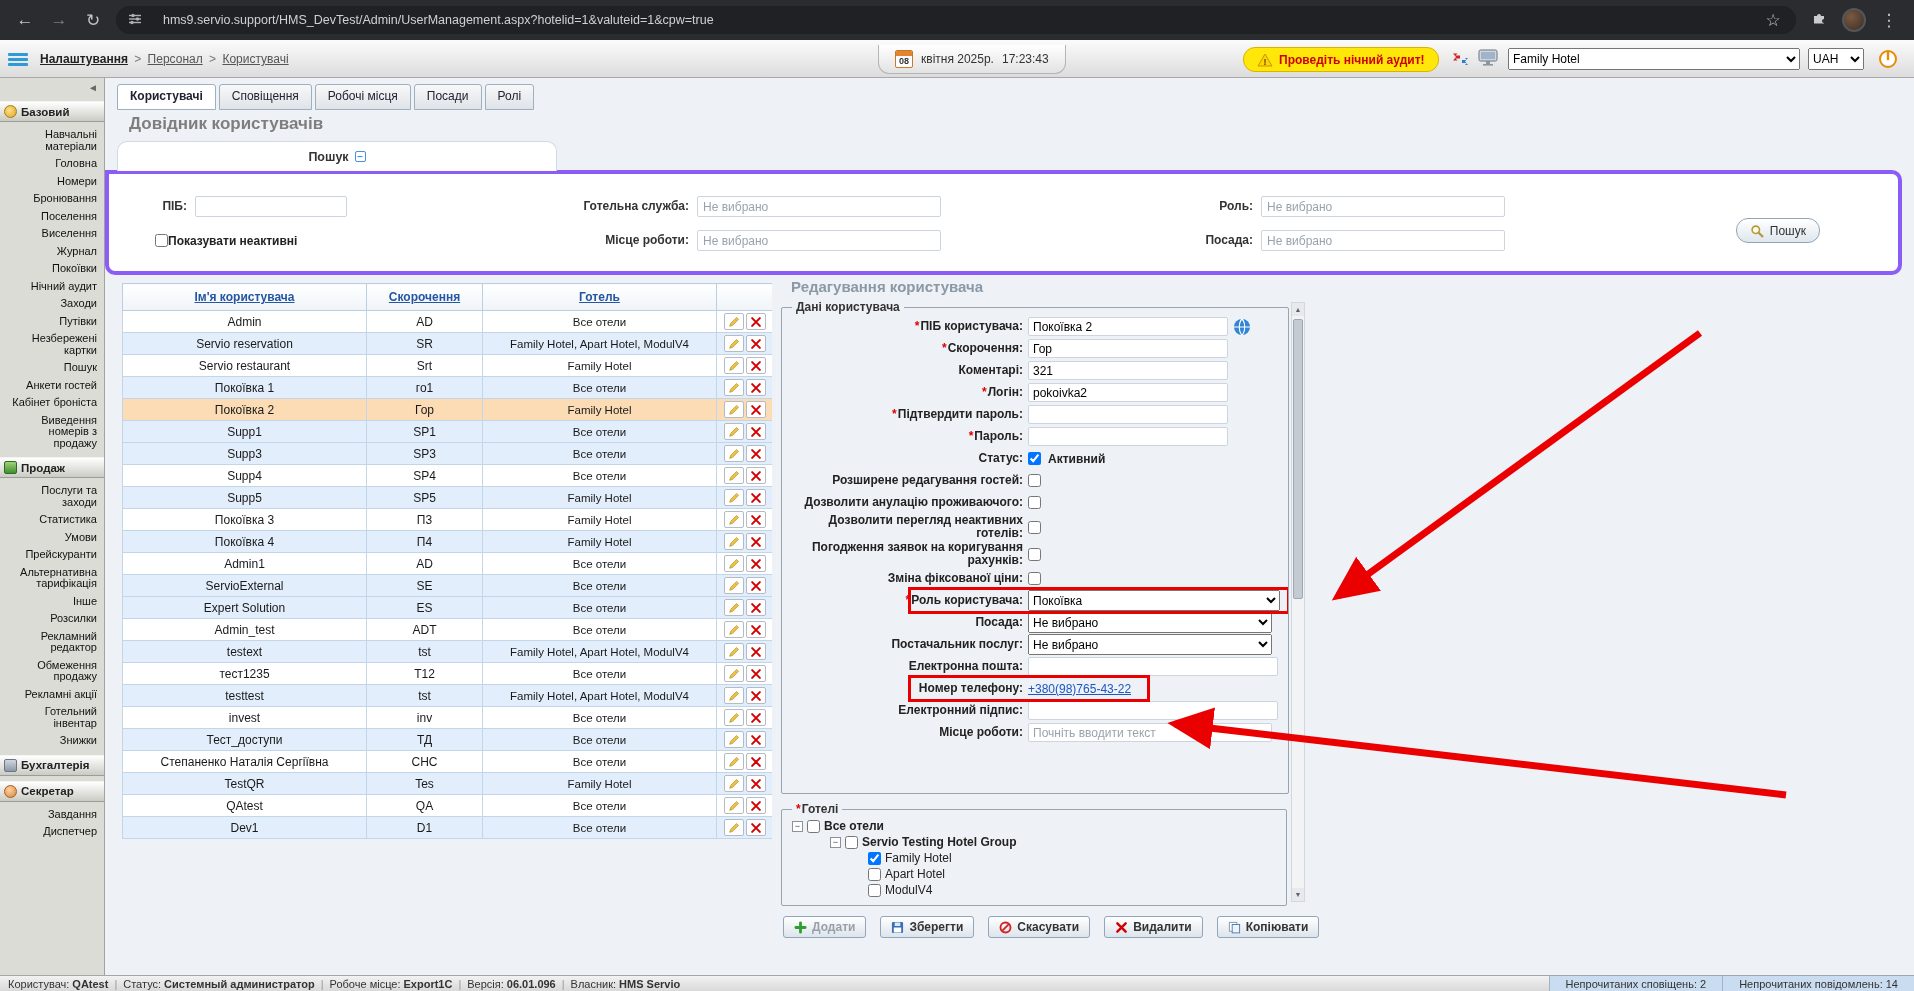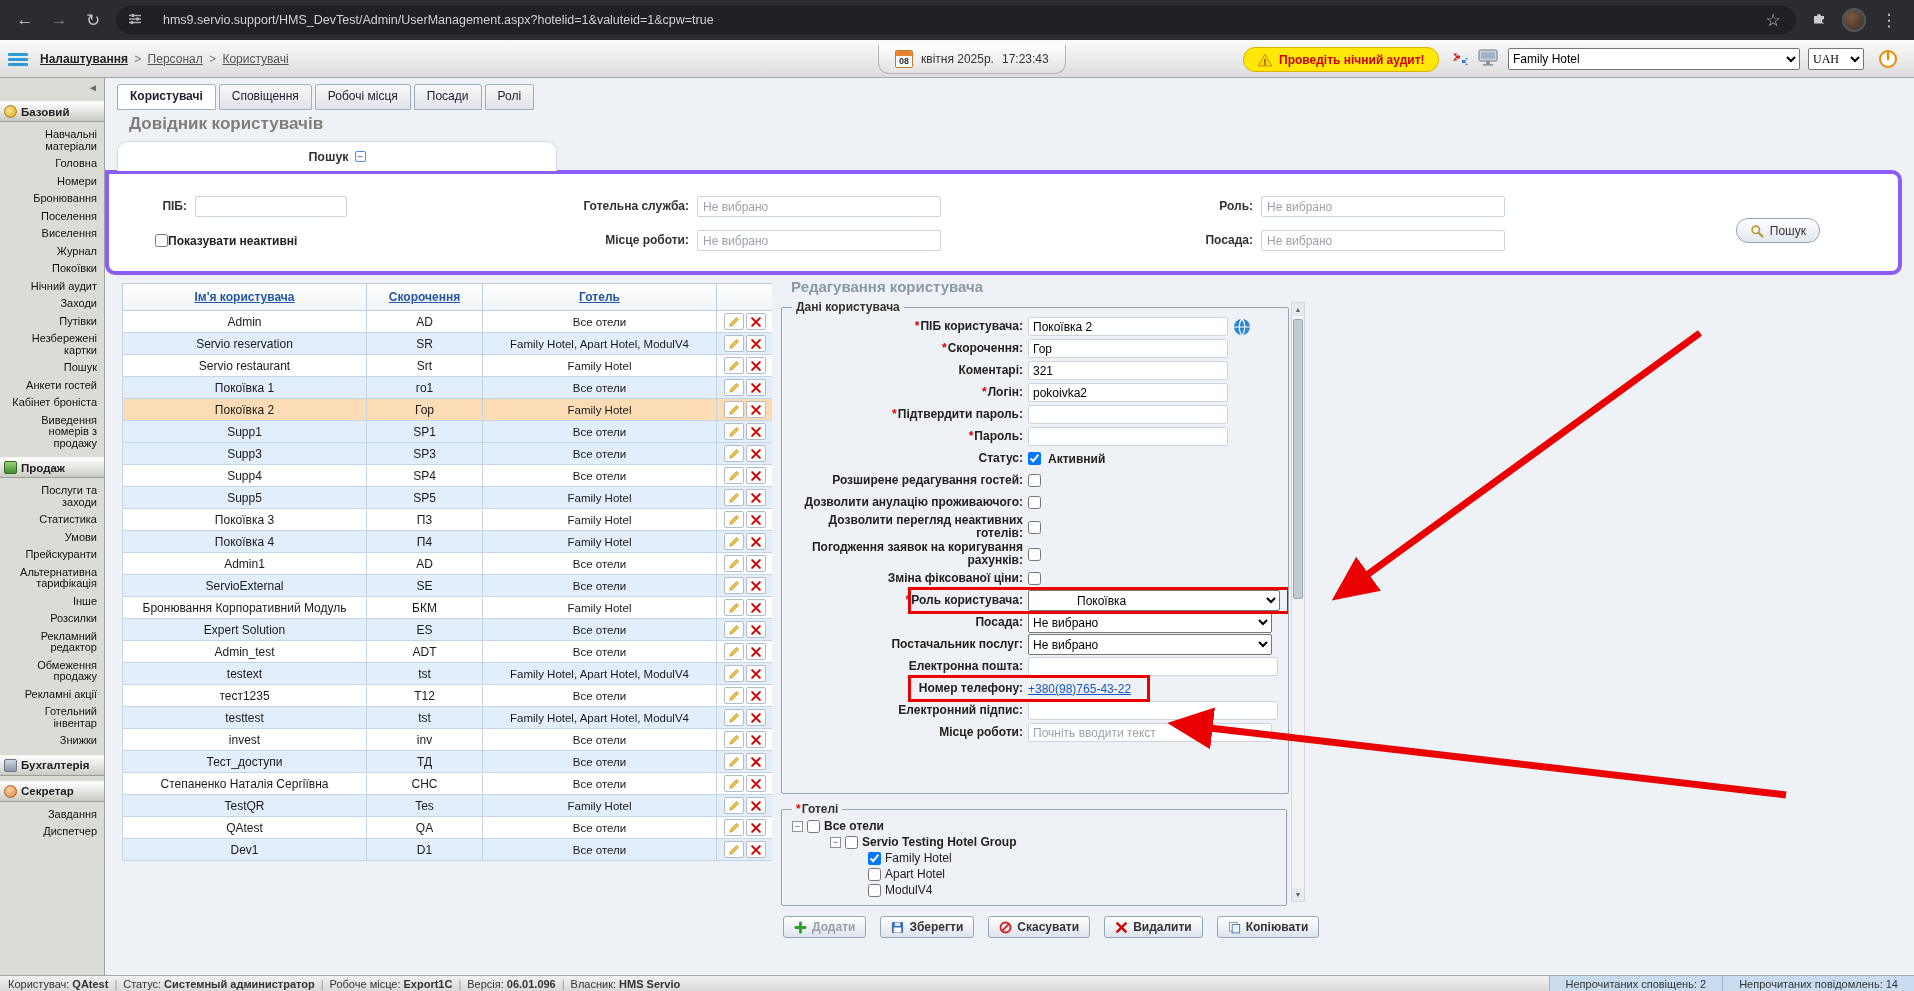--- a/index.html
+++ b/index.html
@@ -23,21 +23,21 @@
 .crumb.root{color:#222;font-weight:bold}
 .csep{color:#777;margin:0 1px}
 .dategrp{position:absolute;left:878px;top:5px;height:29px;padding:0 16px;display:flex;align-items:center;gap:8px;background:linear-gradient(#ffffff,#e2e2e2);border:1px solid #b5b5b5;border-top:none;border-radius:0 0 11px 11px;font-size:12px;color:#333}
 .cal{position:relative;width:18px;height:18px;background:#fff;border:1px solid #c07b2d;border-radius:2px;display:inline-flex;align-items:flex-end;justify-content:center;flex:none}
 .cal::before{content:"";position:absolute;left:0;top:0;right:0;height:5px;background:#e8832d;border-radius:1px 1px 0 0}
 .calday{font-size:9px;font-weight:bold;line-height:12px;color:#333}
 .audit{position:absolute;left:1243px;top:7px;height:25px;display:flex;align-items:center;gap:6px;background:#ffe70a;border:1px solid #dcb200;border-radius:12px;padding:0 13px;font-weight:bold;color:#cf0000;font-size:12px;cursor:pointer;white-space:nowrap}
 .sync{position:absolute;left:1452px;top:13px;cursor:pointer}
 .moni{position:absolute;left:1478px;top:9px;cursor:pointer}
 .hselect{position:absolute;left:1508px;top:8px;width:292px;height:22px;font-size:12px;font-family:inherit}
-.cselect{position:absolute;left:1808px;top:8px;width:56px;height:22px;font-size:12px;font-family:Liberation Serif, serif}
+.cselect{position:absolute;left:1808px;top:8px;width:56px;height:22px;font-size:12px;font-family:Liberation Sans, sans-serif}
 .power{position:absolute;left:1878px;top:9px;cursor:pointer}
 
 
 .snav{position:absolute;left:0;top:78px;width:105px;bottom:16px;background:#dcdcd6;border-right:1px solid #a3a39d;overflow:hidden;padding-top:18px}
 .sb-collapse{position:absolute;top:4px;right:6px;font-size:10px;color:#666;cursor:pointer}
 .sb-group{display:flex;align-items:center;gap:4px;background:linear-gradient(#ffffff,#cbcbc5);border-top:1px solid #f4f4f0;border-bottom:1px solid #9d9d97;padding:3px 4px;font-weight:bold;font-size:11.5px;color:#222;cursor:pointer;margin:5px 0 4px}
 .sb-ico{width:13px;height:13px;flex:none}
 .ico-coins{background:radial-gradient(circle at 40% 40%,#ffe28a,#d9a520);border:1px solid #a87d14;border-radius:50%}
 .ico-sale{background:linear-gradient(#9fd27e,#3f8f2d);border:1px solid #2e6b20;border-radius:2px}
 .ico-acct{background:linear-gradient(#cfd6df,#8d99a8);border:1px solid #6a7685;border-radius:2px}
@@ -478,34 +478,20 @@
               <td><span class="rowbtn">
                   <svg viewBox="0 0 14 14">
                     <path d="M2 12l1-3.2 7-7 2.2 2.2-7 7L2 12z" fill="#f5c23c" stroke="#9a7d20" stroke-width="0.7"></path>
                   </svg>
                 </span><span class="rowbtn">
                   <svg viewBox="0 0 14 14">
                     <path d="M2.5 2.5 L11.5 11.5 M11.5 2.5 L2.5 11.5" stroke="#d40000" stroke-width="2.4" stroke-linecap="round"></path>
                   </svg>
                 </span></td>
             </tr>
-            <tr class="">
-              <td>Бронювання Корпоративний Модуль</td>
-              <td>БКМ</td>
-              <td class="c-hotel">Family Hotel</td>
-              <td><span class="rowbtn">
-                  <svg viewBox="0 0 14 14">
-                    <path d="M2 12l1-3.2 7-7 2.2 2.2-7 7L2 12z" fill="#f5c23c" stroke="#9a7d20" stroke-width="0.7"></path>
-                  </svg>
-                </span><span class="rowbtn">
-                  <svg viewBox="0 0 14 14">
-                    <path d="M2.5 2.5 L11.5 11.5 M11.5 2.5 L2.5 11.5" stroke="#d40000" stroke-width="2.4" stroke-linecap="round"></path>
-                  </svg>
-                </span></td>
-            </tr>
             <tr class="alt">
               <td>Expert Solution</td>
               <td>ES</td>
               <td class="c-hotel">Все отели</td>
               <td><span class="rowbtn">
                   <svg viewBox="0 0 14 14">
                     <path d="M2 12l1-3.2 7-7 2.2 2.2-7 7L2 12z" fill="#f5c23c" stroke="#9a7d20" stroke-width="0.7"></path>
                   </svg>
                 </span><span class="rowbtn">
                   <svg viewBox="0 0 14 14">
@@ -737,21 +723,21 @@
             </div>
             <div class="frow">
               <label class="flabel">Зміна фіксованої ціни:</label>
               <div class="fctrl">
                 <input type="checkbox" style="">
               </div>
             </div>
             <div class="frow">
               <label class="flabel"><span class="req">*</span>Роль користувача:</label>
               <div class="fctrl">
-                <select class="fselect" style="width: 252px; padding-left: 44px;"><option>Покоївка</option></select>
+                <select class="fselect" style="width: 252px;"><option>Покоївка</option></select>
               </div>
               <div class="redrect wide"></div>
             </div>
             <div class="frow">
               <label class="flabel">Посада:</label>
               <div class="fctrl">
                 <select class="fselect" style="width: 244px;"><option>Не вибрано</option></select>
               </div>
             </div>
             <div class="frow">

